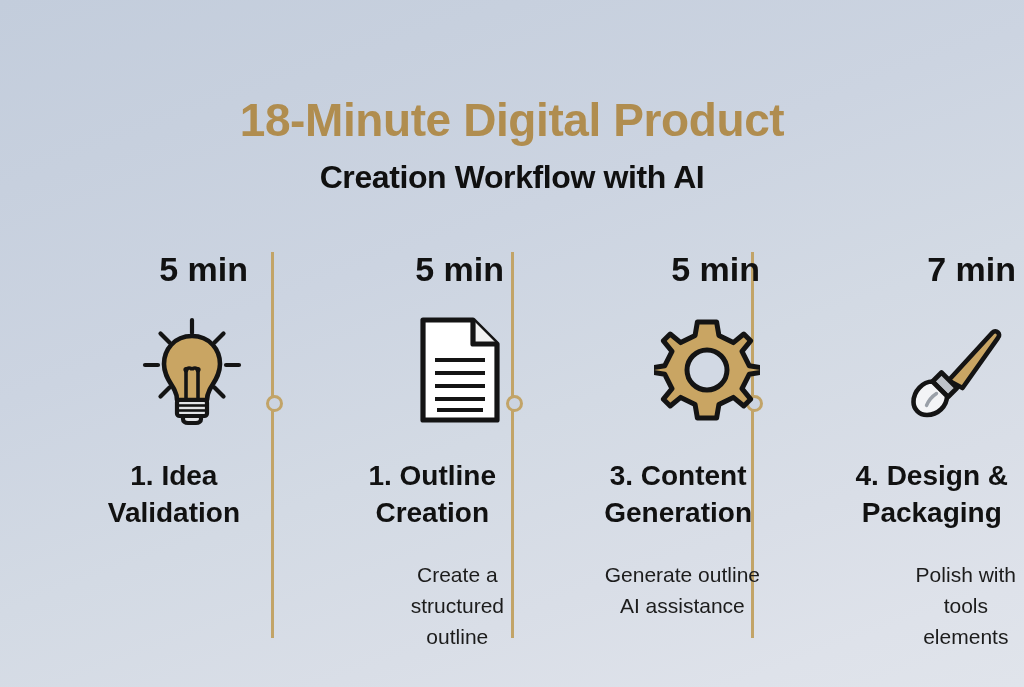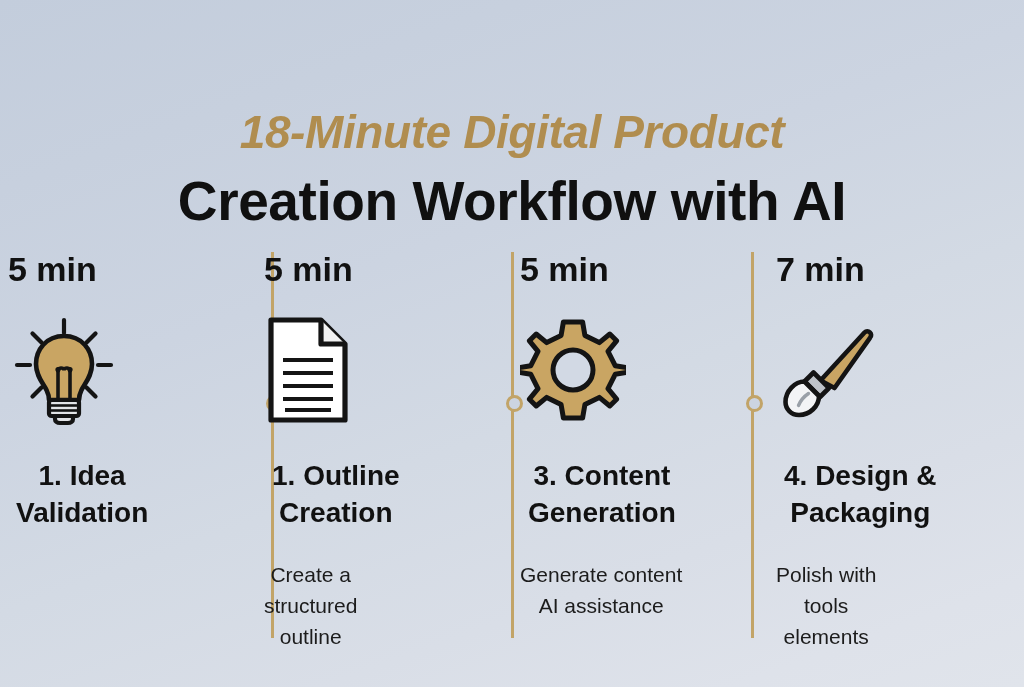--- a/index.html
+++ b/index.html
@@ -37,25 +37,24 @@
     left: 0;
     width: 1024px;
     text-align: center;
   }
   .title-line-1 {
     font-size: 46px;
     font-weight: bold;
     color: #b08d4f;
     letter-spacing: -0.4px;
     line-height: 1.08;
-    margin: 12px;
-    font-style: italic;
+    margin: 0;
   }
   .title-line-2 {
-    font-size: 55px;
+    font-size: 32px;
     font-weight: bold;
     color: #101010;
     letter-spacing: -0.4px;
     line-height: 1.08;
     margin: 0;
     margin-top: 14px;
   }
 
   
   .divider {
@@ -86,21 +85,21 @@
     position: absolute;
     top: 252px;
     left: 0;
     width: 1024px;
     display: flex;
   }
   .column {
     width: 256px;
     display: flex;
     flex-direction: column;
-    align-items: flex-start;
+    align-items: flex-end;
     box-sizing: border-box;
     padding: 0 8px;
   }
 
   .duration {
     font-size: 34px;
     font-weight: bold;
     color: #111111;
     line-height: 1;
     margin: 0;
@@ -264,21 +263,21 @@
             -11.9,34.6  -26.3,27.4  -36.8,36.0
             -43.6,29.2  -35.0,18.7  -42.2,4.3
             -55.6,2.0  -55.6,-2.0  -42.2,-4.3
             -35.0,-18.7  -43.6,-29.2  -36.8,-36.0
             -26.3,-27.4  -11.9,-34.6" fill="#c9a563" stroke="#141414" stroke-width="5" stroke-linejoin="round"></polygon>
           <circle cx="0" cy="0" r="20" fill="#d2d9e4" stroke="#141414" stroke-width="5"></circle>
         </svg>
       </div>
       <div class="step-title">3. Content
 Generation</div>
-      <div class="step-desc">Generate content
+      <div class="step-desc">Generate outline
 AI assistance</div>
     </div>
 
     <div class="column">
       <div class="duration">7 min</div>
       <div class="icon-wrap">
         <svg width="112" height="112" viewBox="0 0 112 112">
 
           <path d="M 44.5 66.5 L 88.5 18.5 C 92 14.8 97.5 20 94 23.8 L 58.5 74 Z" fill="#c9a563" stroke="#141414" stroke-width="4.6" stroke-linejoin="round"></path>
 

